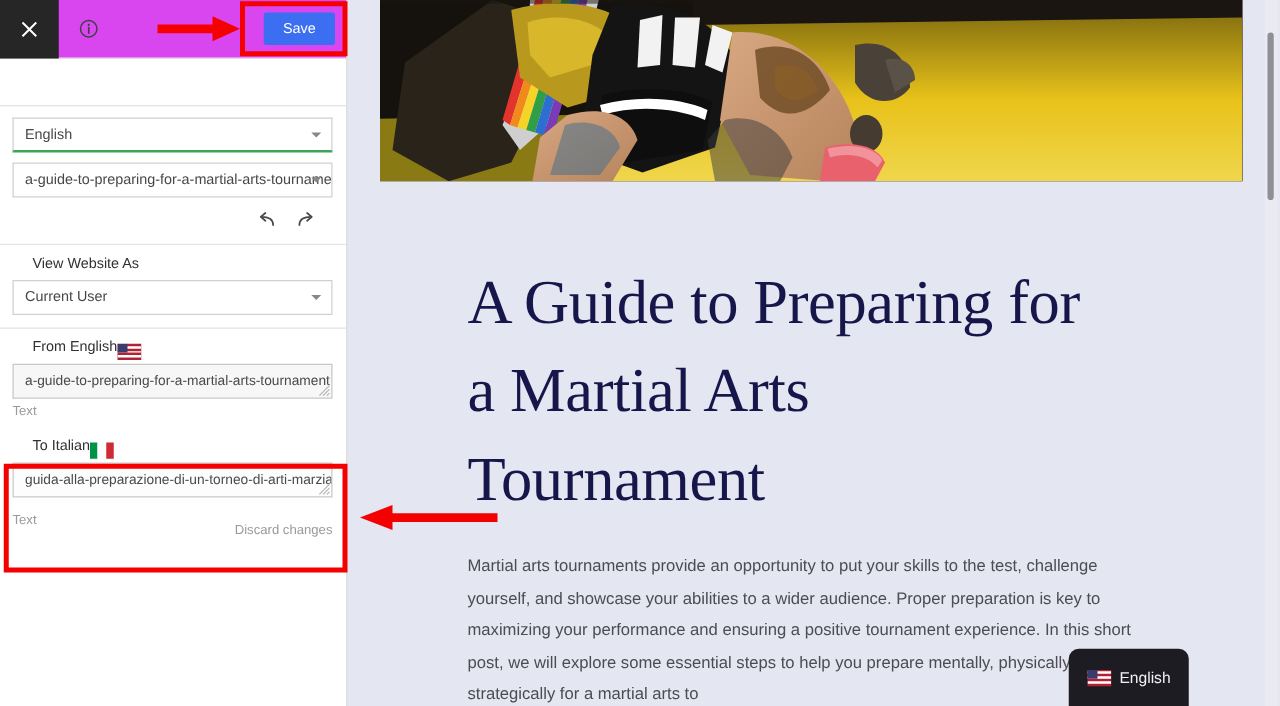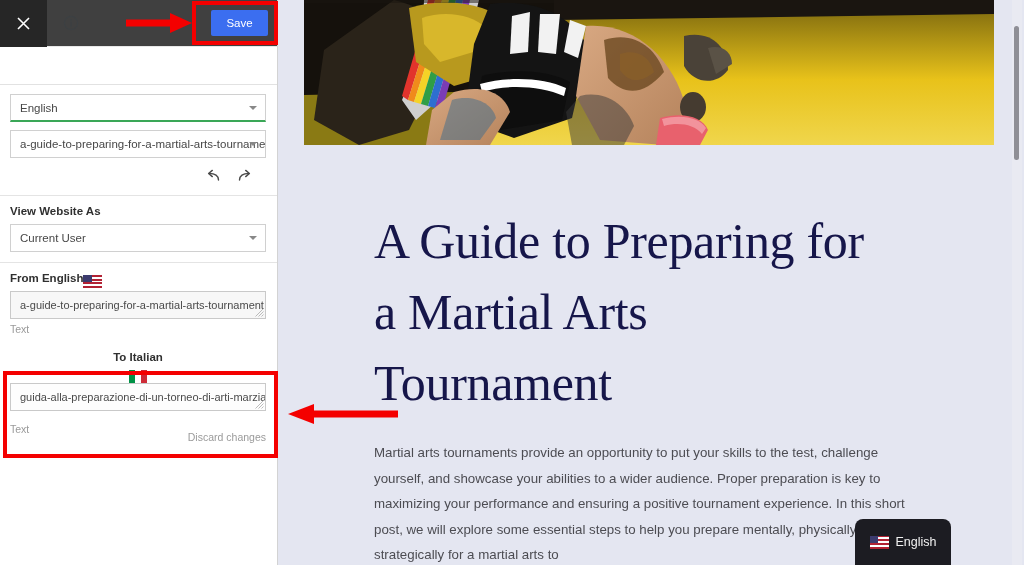--- a/index.html
+++ b/index.html
@@ -14,21 +14,21 @@
   
   #sidebar {
     position: absolute; left: 0; top: 0;
     width: 278px; height: 565px;
     background: #ffffff;
     border-right: 1px solid #d3d3d3;
     overflow: hidden;
   }
   #topbar {
     position: relative; height: 47px;
-    background: #404040;
+    background: #d946ef;
     border-bottom: 1px solid #e8e8e8;
     display: flex; align-items: center;
   }
   #close-btn {
     width: 47px; height: 47px;
     background: #262626;
     display: flex; align-items: center; justify-content: center;
     color: #ffffff; font-size: 17px; line-height: 1;
     cursor: pointer;
   }
@@ -97,22 +97,22 @@
     border-right: 4px solid transparent;
     border-top: 4px solid #888;
   }
   #history-row {
     display: flex; justify-content: flex-end; gap: 14px;
     padding: 1px 13px 0 0;
   }
   .hist-icon { cursor: pointer; width: 18px; height: 18px; }
 
   .sect-title {
-    font-size: 11.5px; font-weight: bold; color: #303030;
-    margin: 0 0 7px 0;
+    font-size: 11.5px; font-weight: normal; color: #303030;
+    margin: 0 0 7px 16px;
   }
   .sect-head { display: flex; align-items: center; }
   .flag { width: 19px; height: 13px; display: inline-block; position: relative; }
   .flag-us { background: #b22234; overflow: hidden; }
   .flag-us .stripe { position: absolute; left: 0; right: 0; height: 1.86px; background: #fff; }
   .flag-us .canton { position: absolute; left: 0; top: 0; width: 8.5px; height: 7.3px; background: #3c3b6e; }
   .flag-it { display: flex; }
   .flag-it i { flex: 1; height: 13px; display: block; }
 
   .txtbox {
@@ -278,21 +278,21 @@
         <svg class="grip" viewBox="0 0 9 9" aria-hidden="true">
           <path d="M8.5 0.5 L0.5 8.5 M8.5 3.5 L3.5 8.5 M8.5 6.5 L6.5 8.5" stroke="#b3b3b3" stroke-width="0.9"></path>
         </svg>
       </div>
       <div class="meta-row">
         <span class="meta-label">Text</span>
       </div>
     </div>
 
     <div class="panel-section" style="border-bottom:none; padding-top:10px;">
-      <div class="sect-head" style="width:256px;flex-direction:column;">
+      <div class="sect-head" style="width:256px;">
         <div class="sect-title">To Italian</div>
         <span class="flag flag-it">
           <i style="background:#009246"></i>
             <i style="background:#ffffff"></i>
             <i style="background:#ce2b37"></i>
         </span>
       </div>
       <div class="txtbox editable">
         <span>guida-alla-preparazione-di-un-torneo-di-arti-marziali</span>
         <svg class="grip" viewBox="0 0 9 9" aria-hidden="true">

